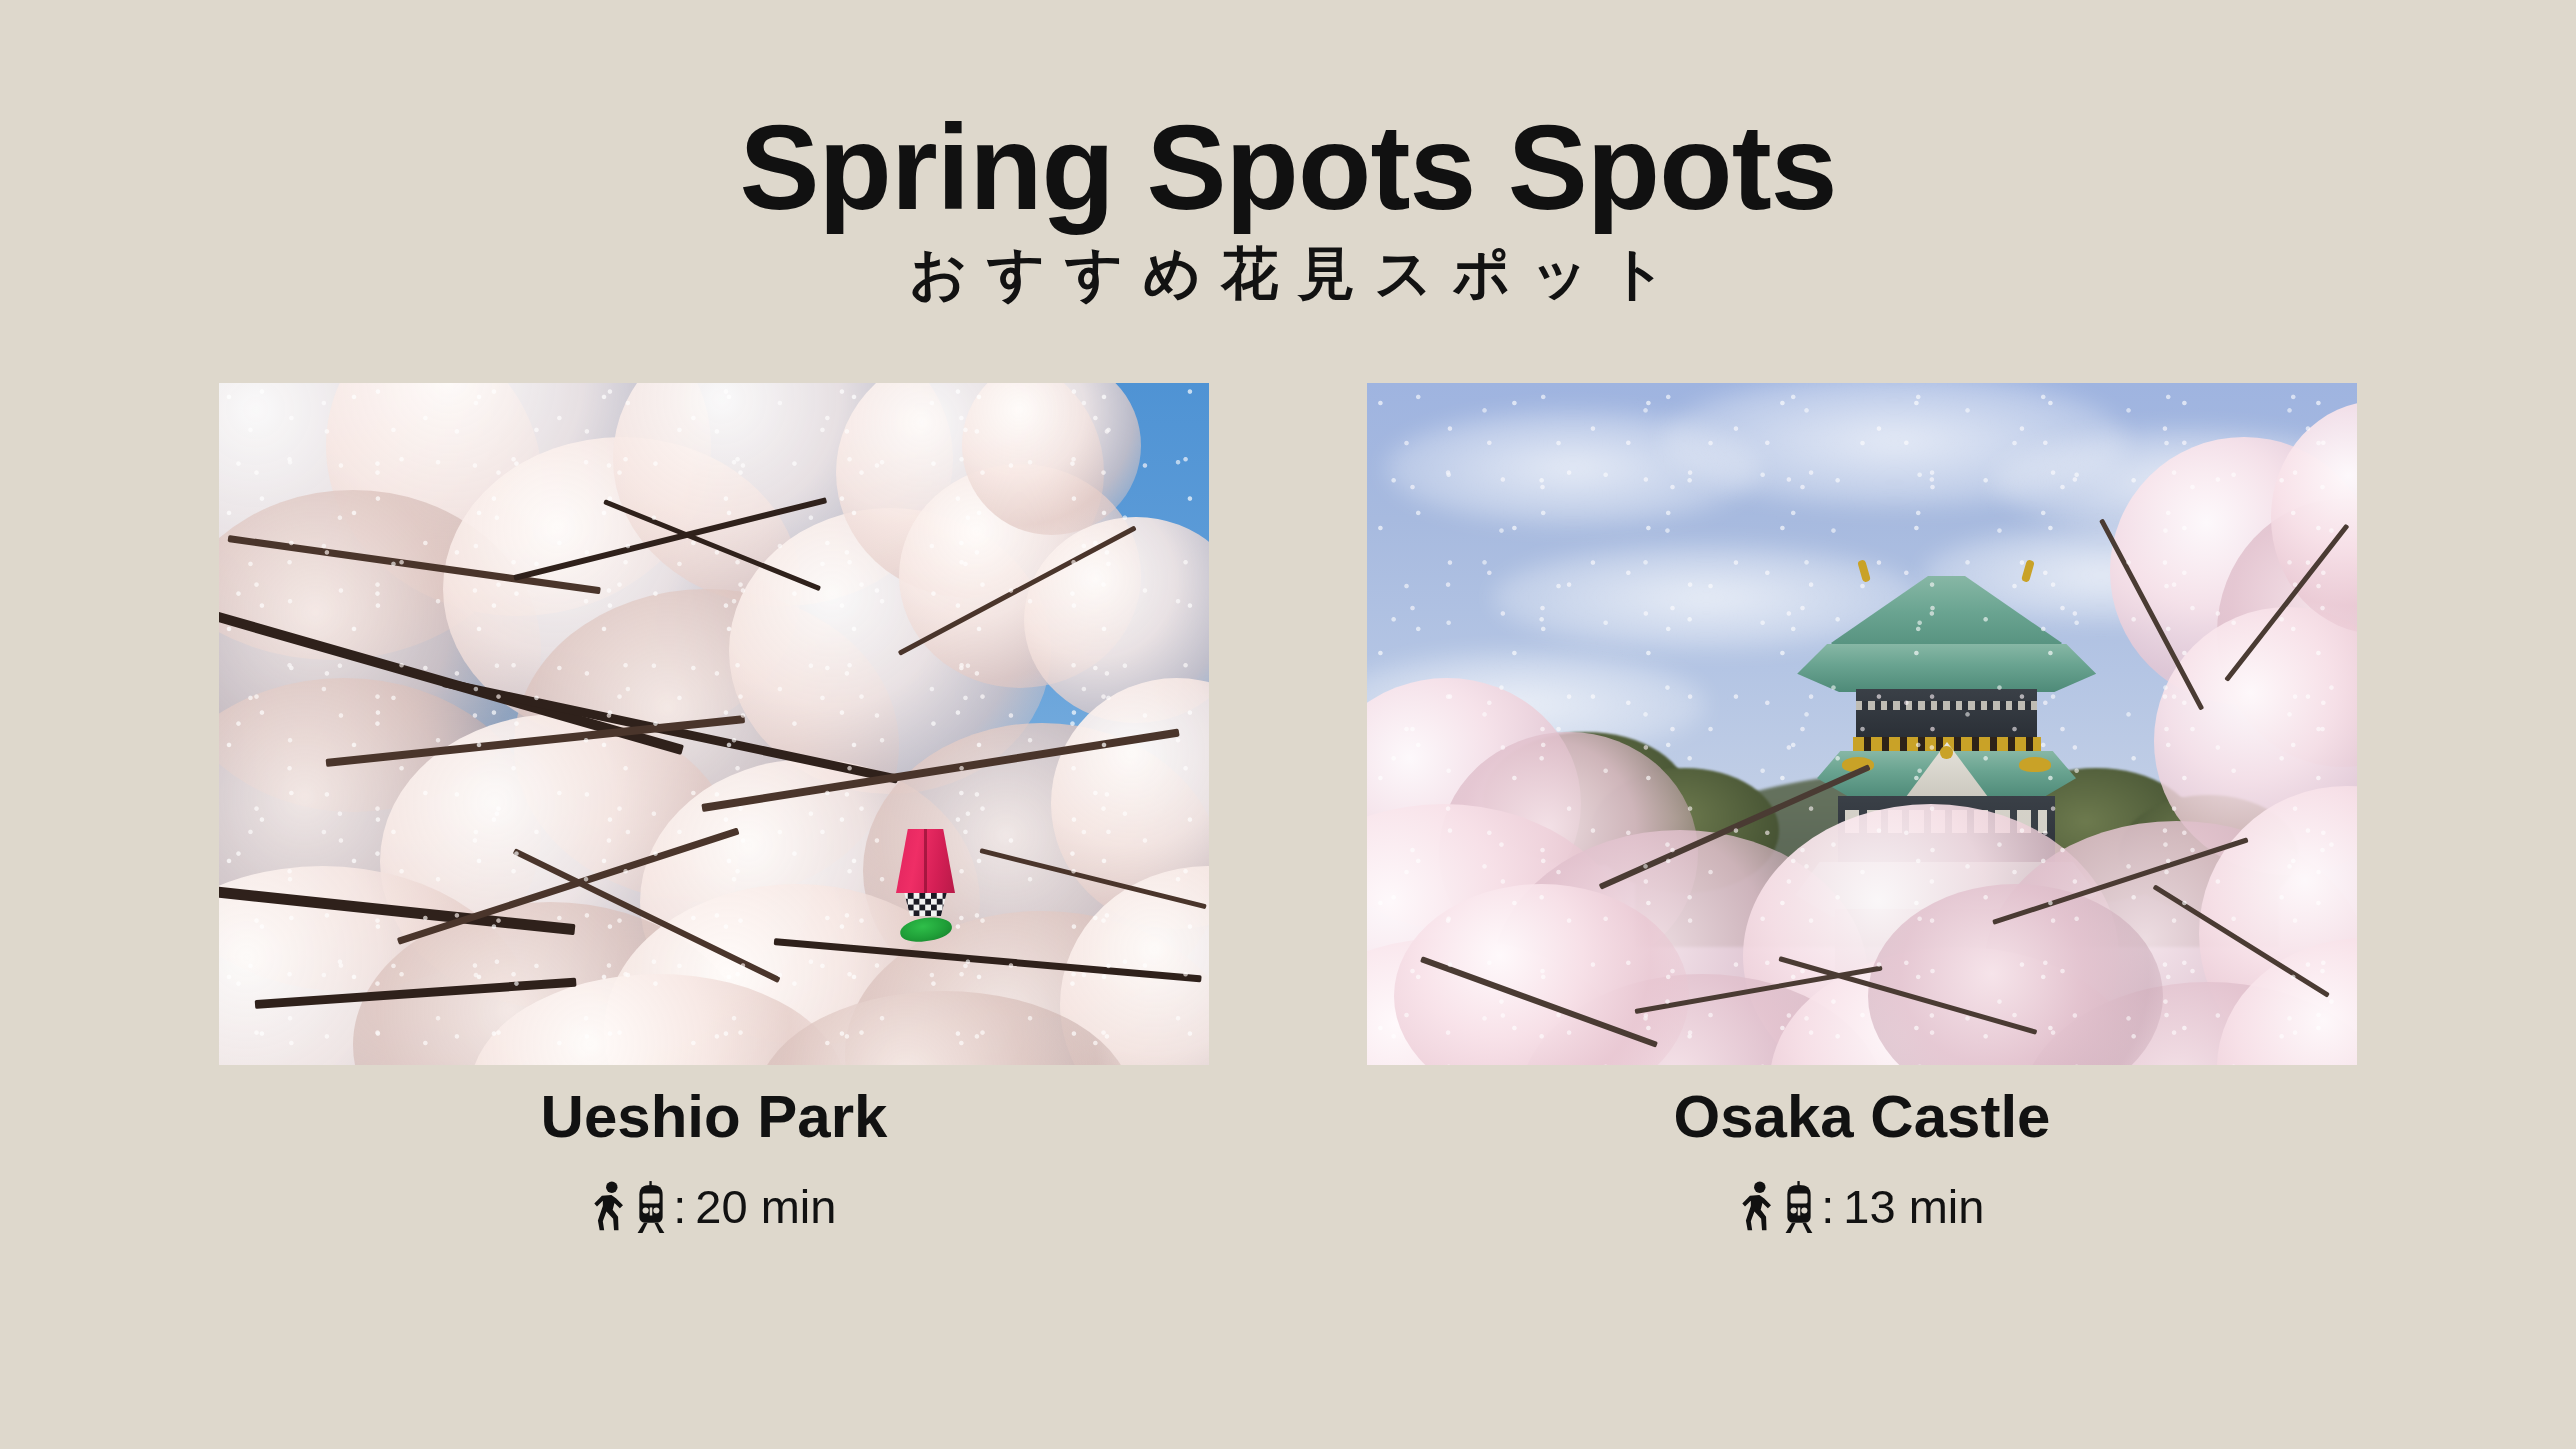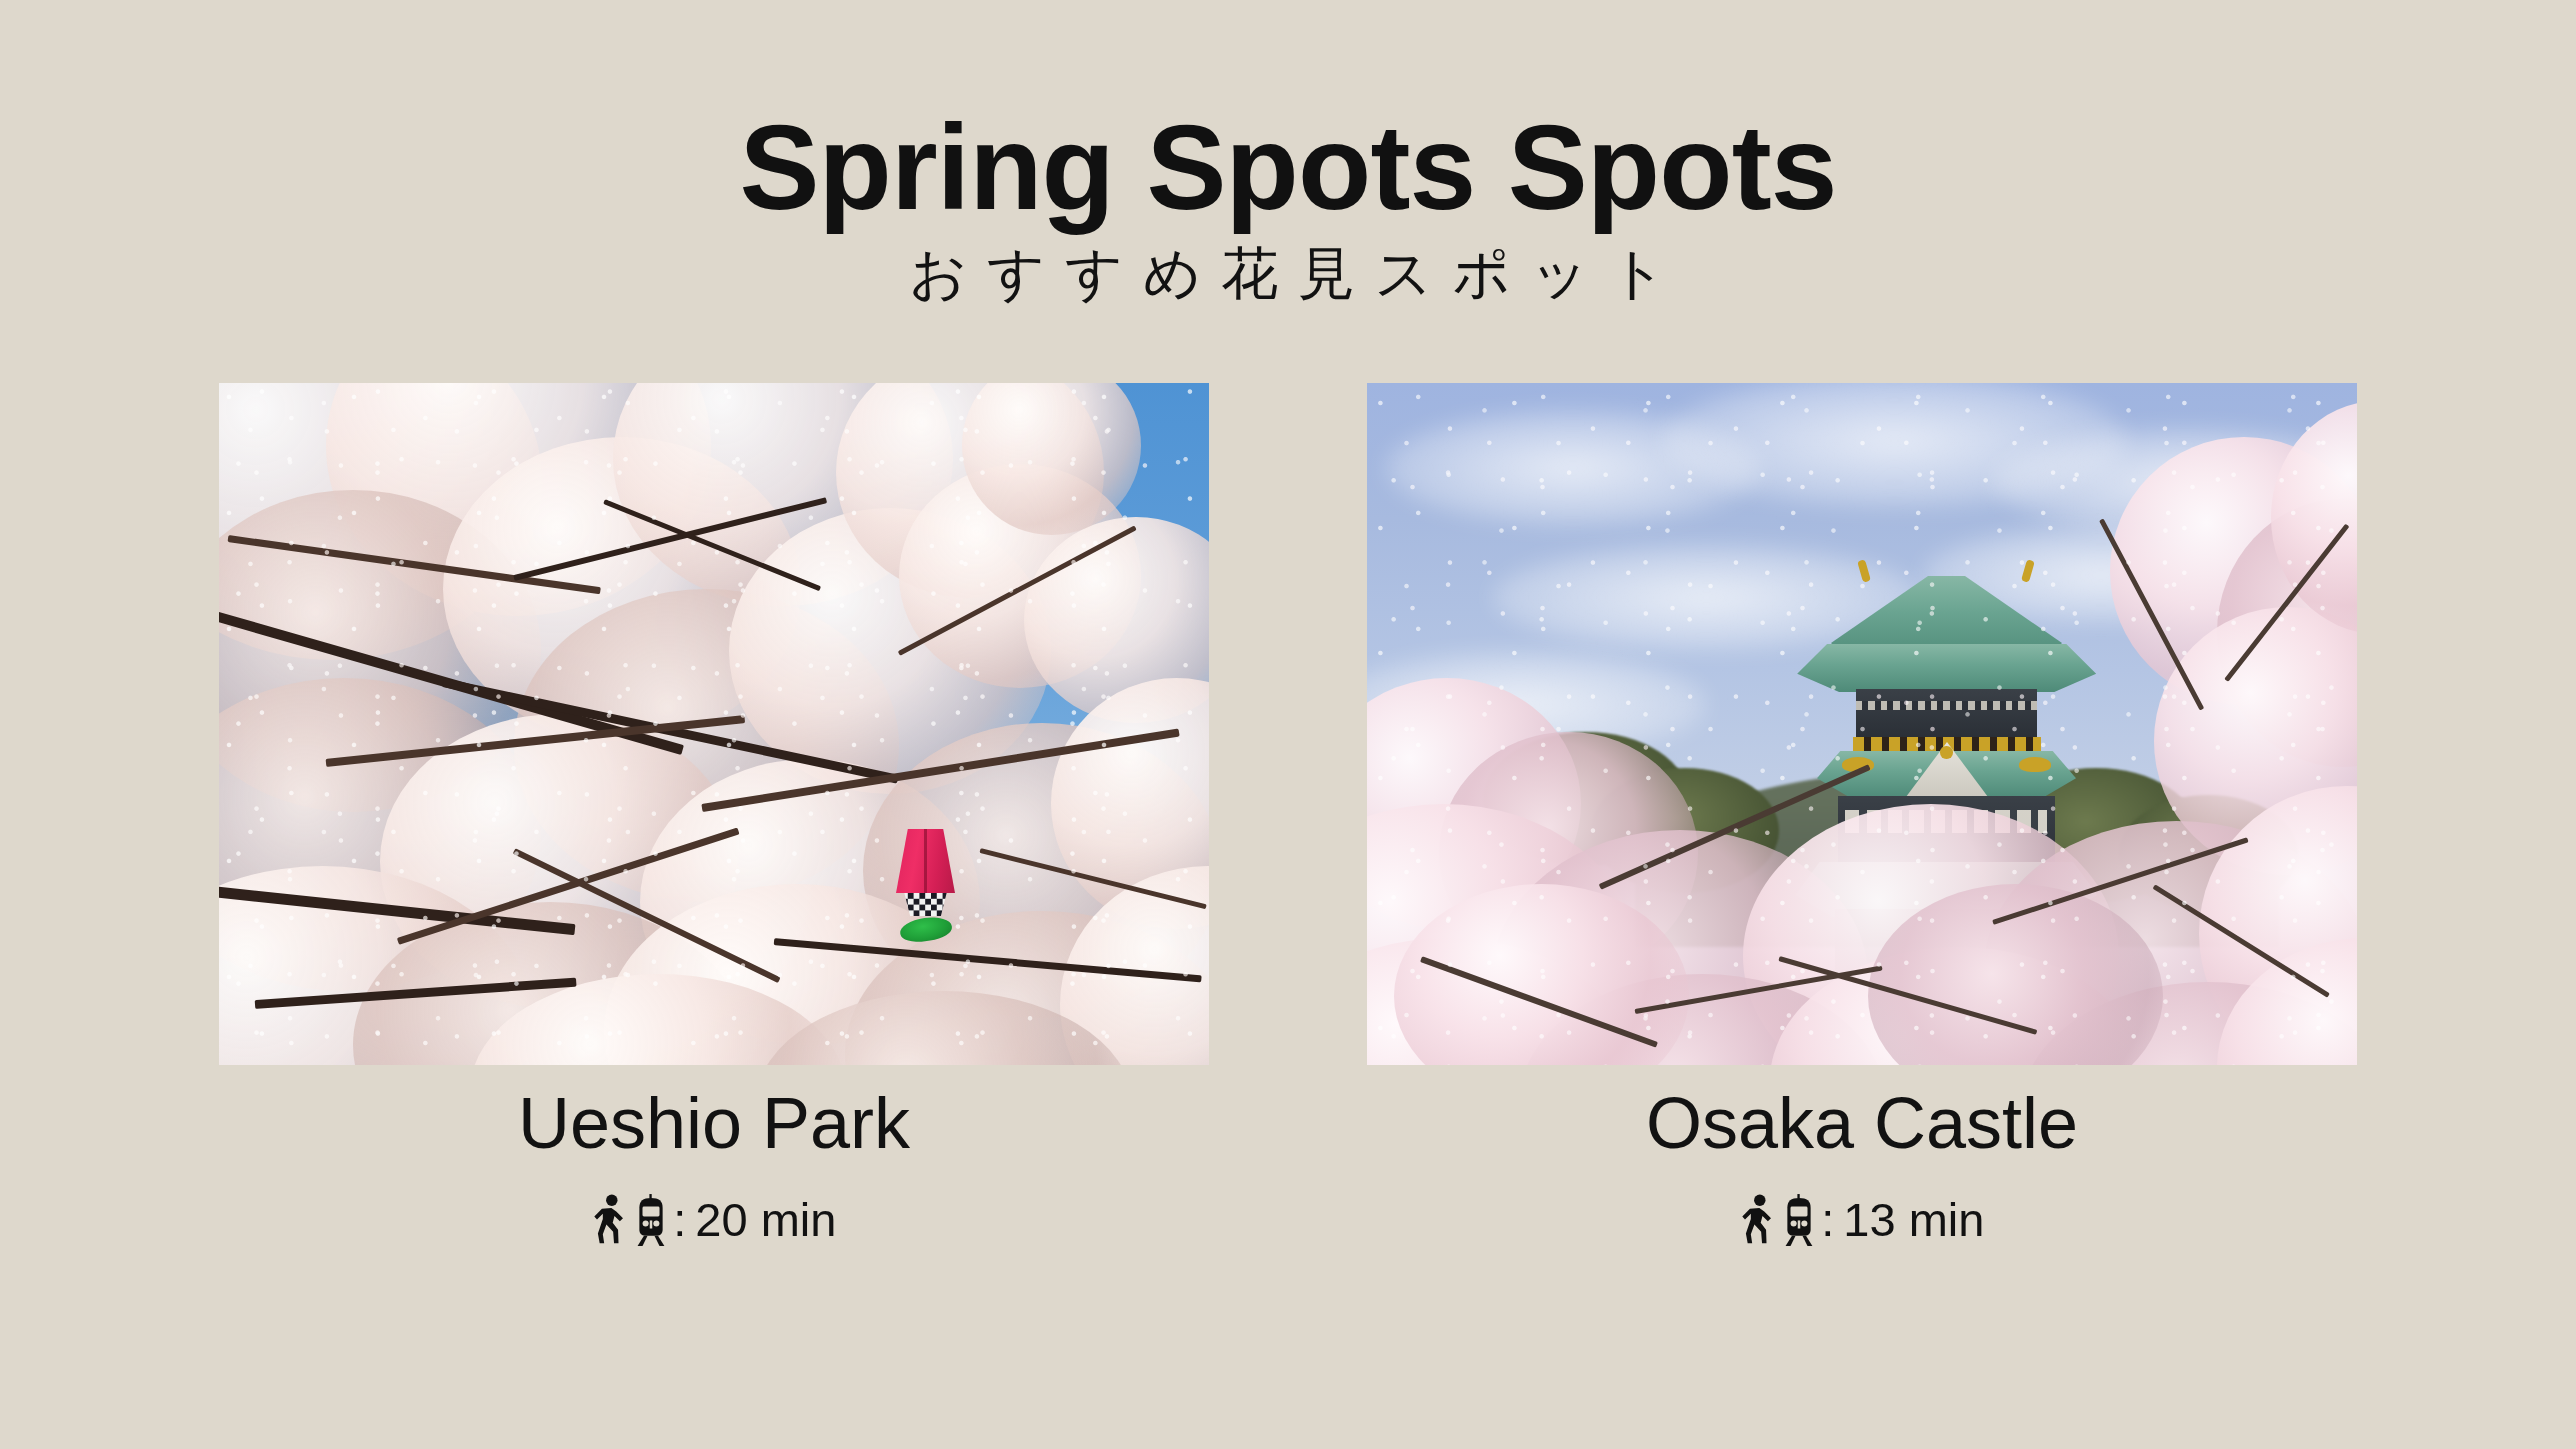--- a/index.html
+++ b/index.html
@@ -37,21 +37,21 @@
     font-weight:700;
     line-height:1.02;
     letter-spacing:-0.9px;
     color:#111111;
     white-space:nowrap;
   }
 
   .subtitle {
     margin-top:7.2px;
     font-size:57px;
-    font-weight:400;
+    font-weight:700;
     letter-spacing:19.7px;
     text-indent:19.7px;
     color:#121212;
     white-space:nowrap;
   }
 
   
   .cards {
     position:absolute;
     top:383px;
@@ -73,22 +73,22 @@
     overflow:hidden;
     background:#9fb6da;
   }
 
   .caption {
     margin-top:19.7px;
     text-align:center;
   }
 
   .name-en {
-    font-size:72px;
-    font-weight:400;
+    font-size:60px;
+    font-weight:700;
     line-height:1.08;
     color:#121212;
     white-space:nowrap;
   }
 
   .name-ja {
     margin-top:1.8px;
     font-size:48px;
     font-weight:400;
     letter-spacing:12.5px;

